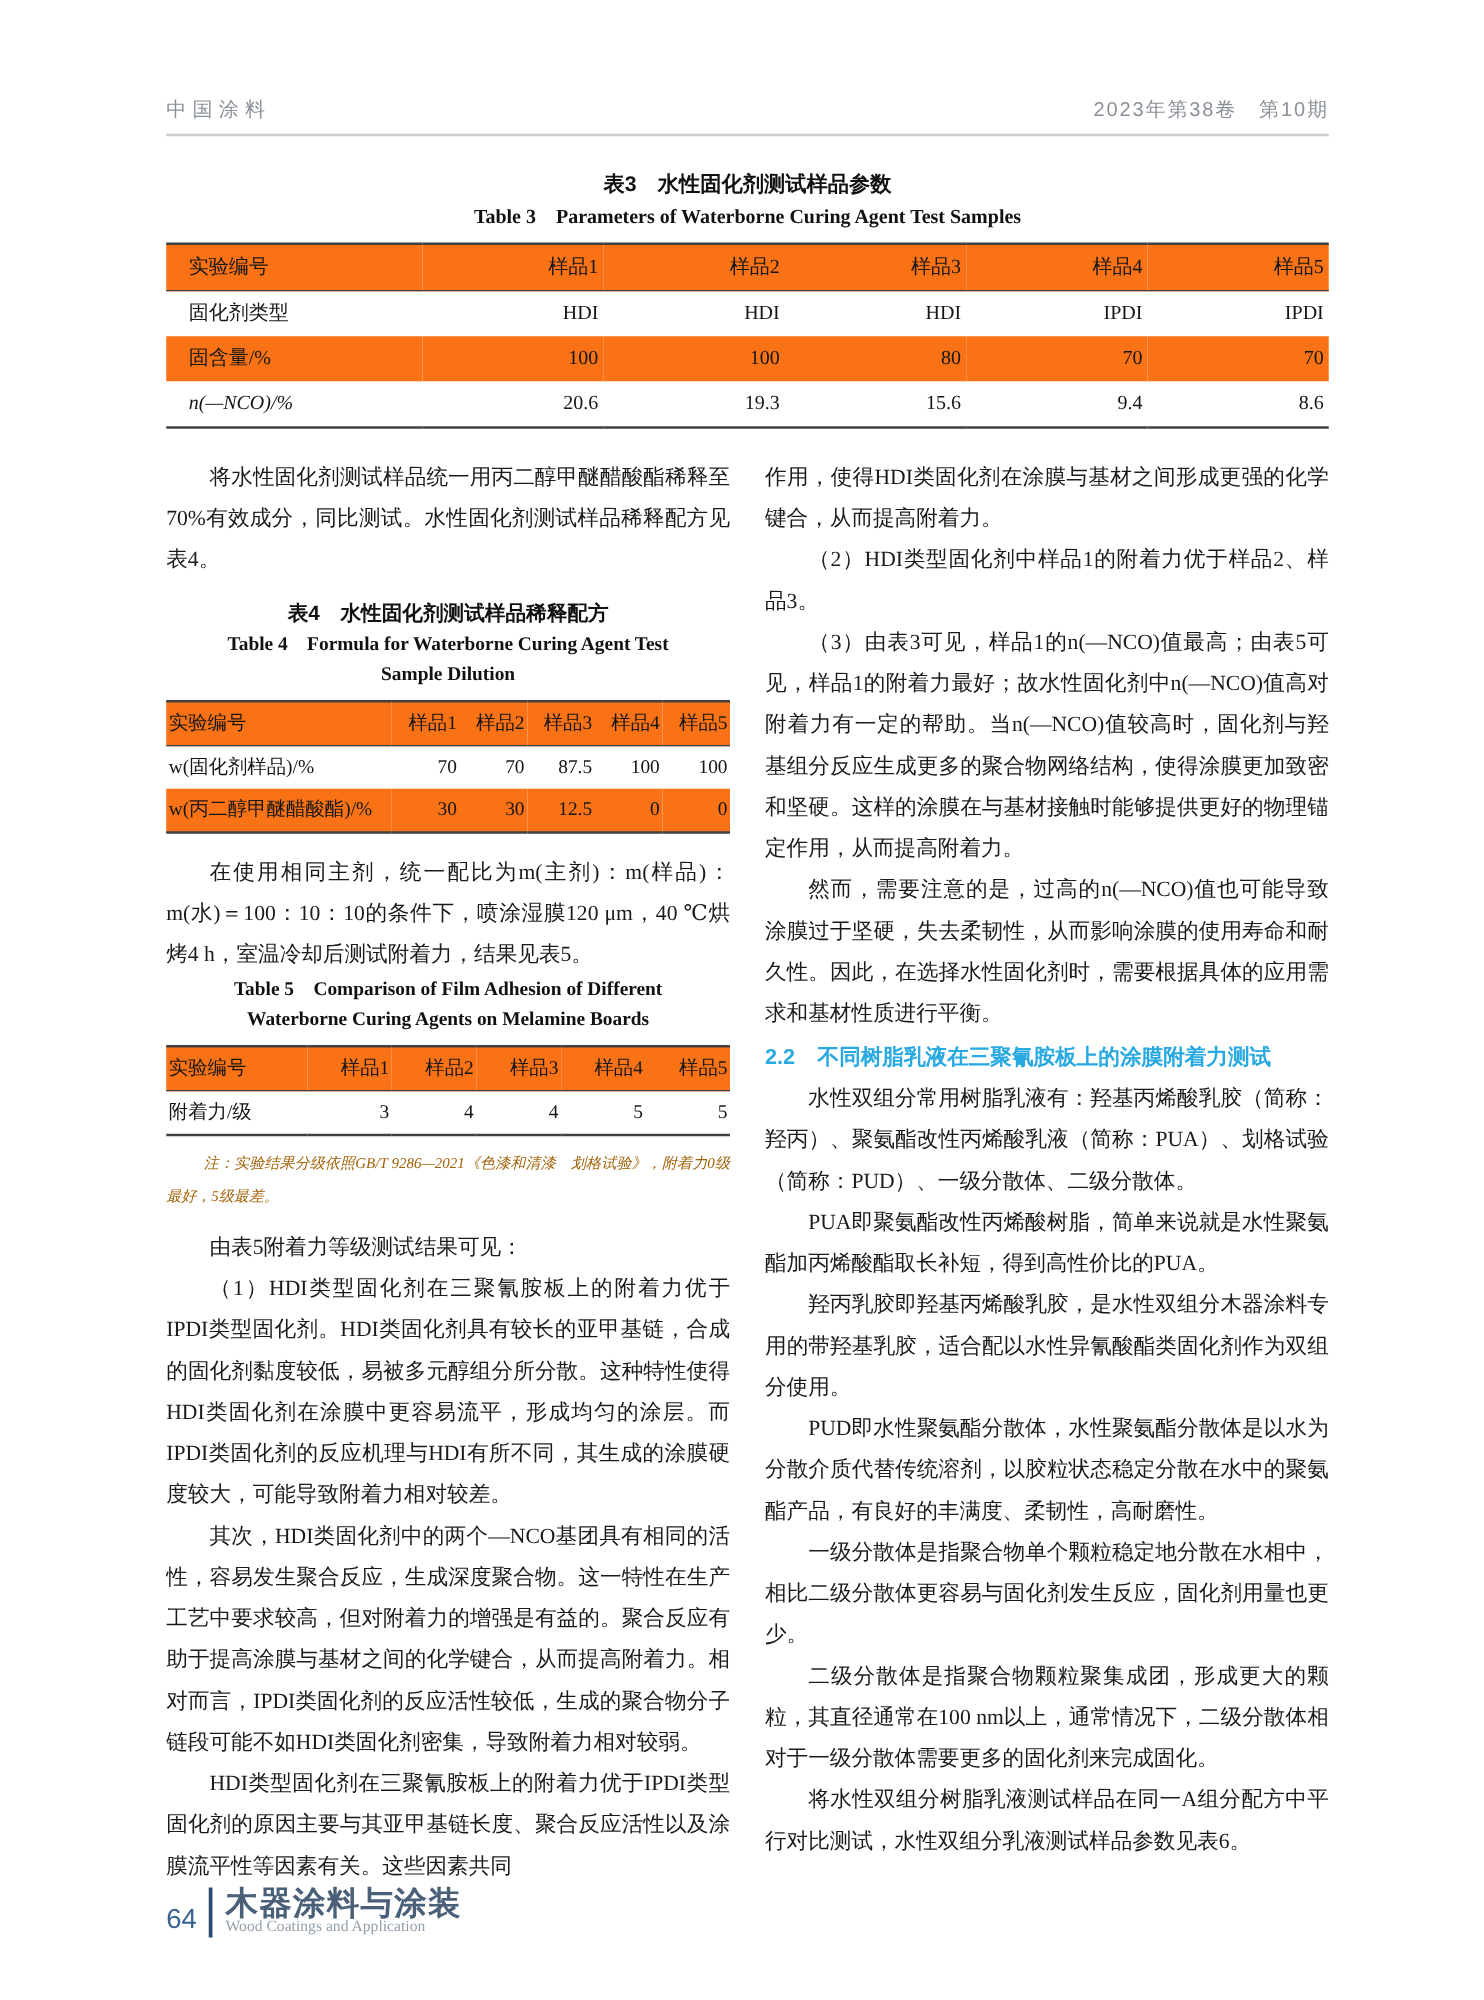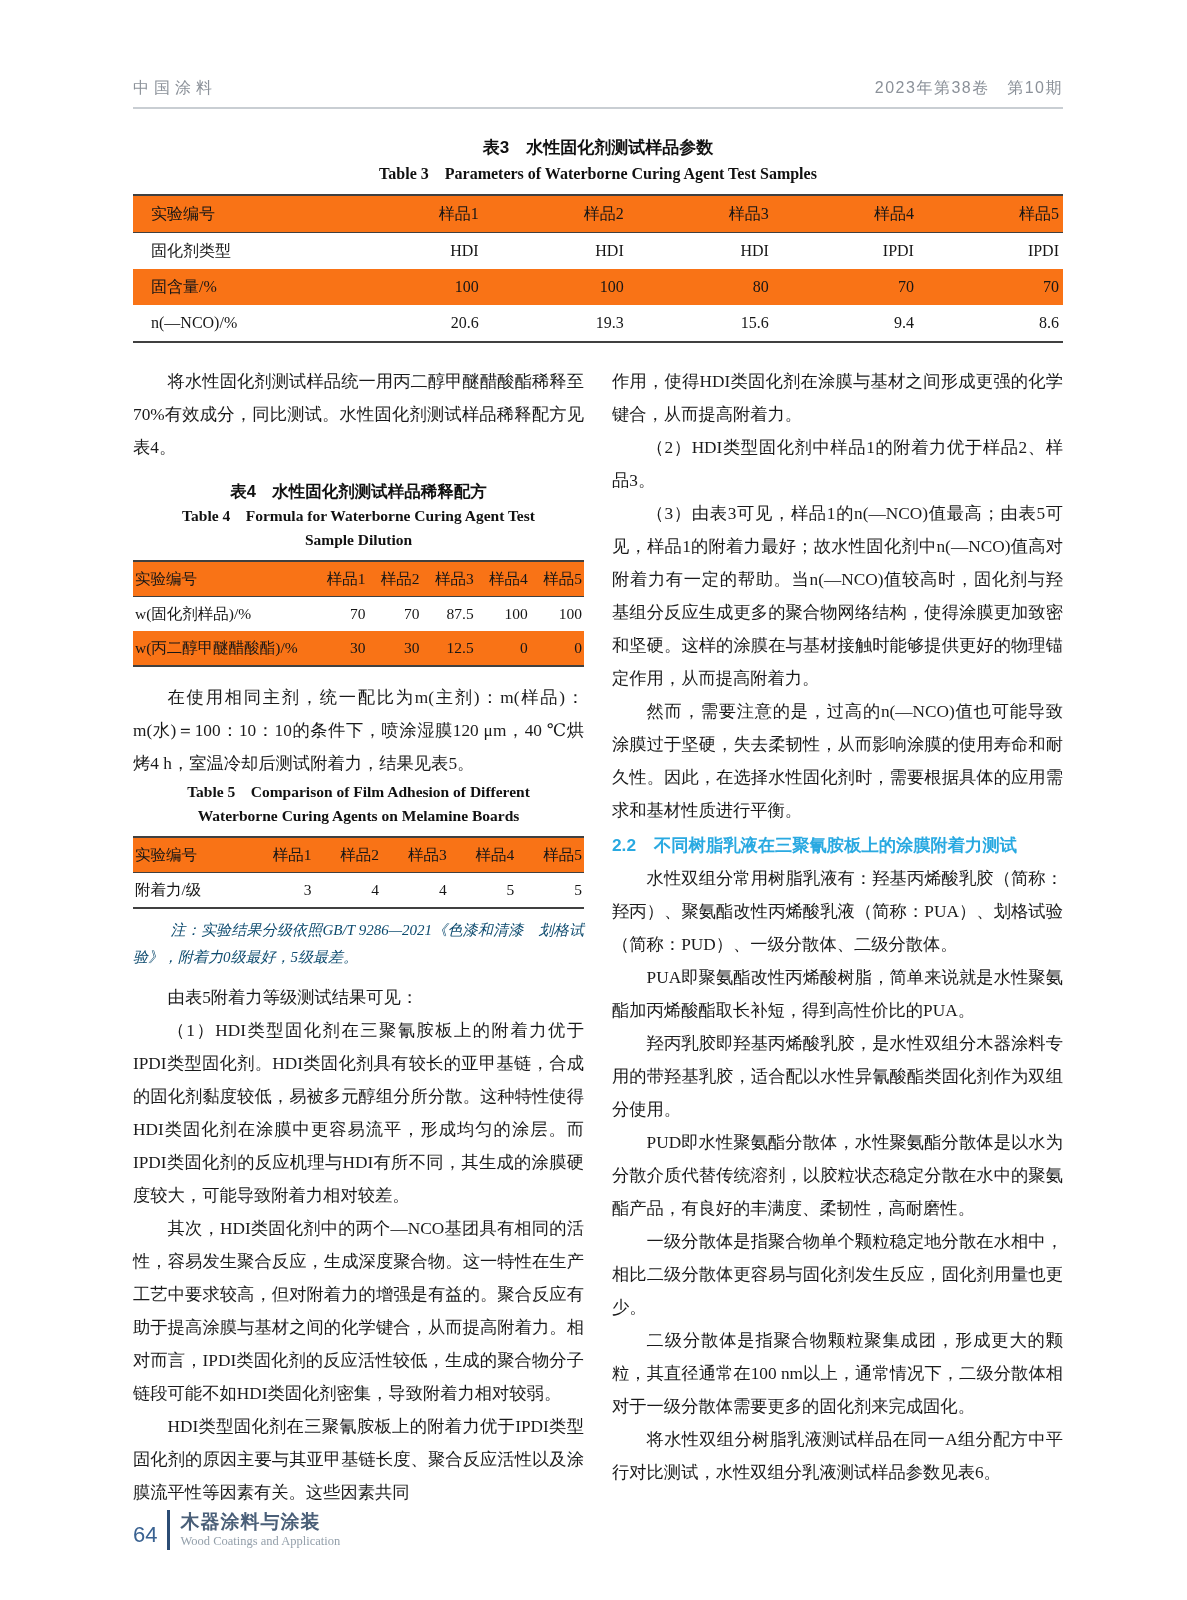--- a/index.html
+++ b/index.html
@@ -54,22 +54,22 @@
     font-size:17.3px;line-height:33px;text-indent:2em;color:#1a1a1a;
   }
   p.para.noindent{text-indent:0;}
   .col .tbl-title-cn{margin-top:14px;font-size:16.5px;}
   .col .tbl-title-en{font-size:15.5px;line-height:24px;}
   .col table.ptable{font-size:15.5px;}
   .col table.ptable td{padding:6px 2px;}
   .tbl-note{
     margin:8px 0 6px 0;
     font-style:italic;
-    color:#0c4a6e;
-    font-size:15px;line-height:27px;
+    color:#a16207;
+    font-size:12px;line-height:27px;
     text-align:justify;text-indent:2.5em;
   }
   .sec-heading{
     margin:2px 0 0 0;
     color:#29A9E1;font-weight:bold;
     font-size:17.3px;line-height:33px;
     font-family:"Liberation Sans","DejaVu Sans",sans-serif;
     display:flex;gap:18px;
   }
   
@@ -77,21 +77,21 @@
     position:absolute;left:133px;bottom:50px;
     display:flex;align-items:center;gap:10px;
   }
   .ftr .pagenum{
     color:#3A6291;font-size:22px;
     font-family:"Liberation Sans","DejaVu Sans",sans-serif;
     align-self:flex-end;margin-bottom:2px;
   }
   .ftr .vbar{display:inline-block;width:3px;height:40px;background:#2B4C74;}
   .ftr .sec-cn{
-    color:#4A5F78;font-weight:bold;font-size:19px;letter-spacing:1px;
+    color:#4A5F78;font-weight:bold;font-size:26px;letter-spacing:1px;
     font-family:"Liberation Sans","DejaVu Sans",sans-serif;line-height:22px;
   }
   .ftr .sec-en{
     color:#94A0AB;font-size:12.5px;line-height:16px;
     font-family:"Liberation Serif","DejaVu Serif",serif;
   }
 </style>
 </head>
 <body>
 
@@ -125,21 +125,21 @@
       </tr>
       <tr class="blue">
         <td class="lbl">固含量/%</td>
         <td>100</td>
         <td>100</td>
         <td>80</td>
         <td>70</td>
         <td>70</td>
       </tr>
       <tr>
-        <td class="lbl" style="">n(—NCO)/%</td>
+        <td class="lbl" style="font-style:italic">n(—NCO)/%</td>
         <td>20.6</td>
         <td>19.3</td>
         <td>15.6</td>
         <td>9.4</td>
         <td>8.6</td>
       </tr>
     </tbody>
       </table>
   </section>
 

